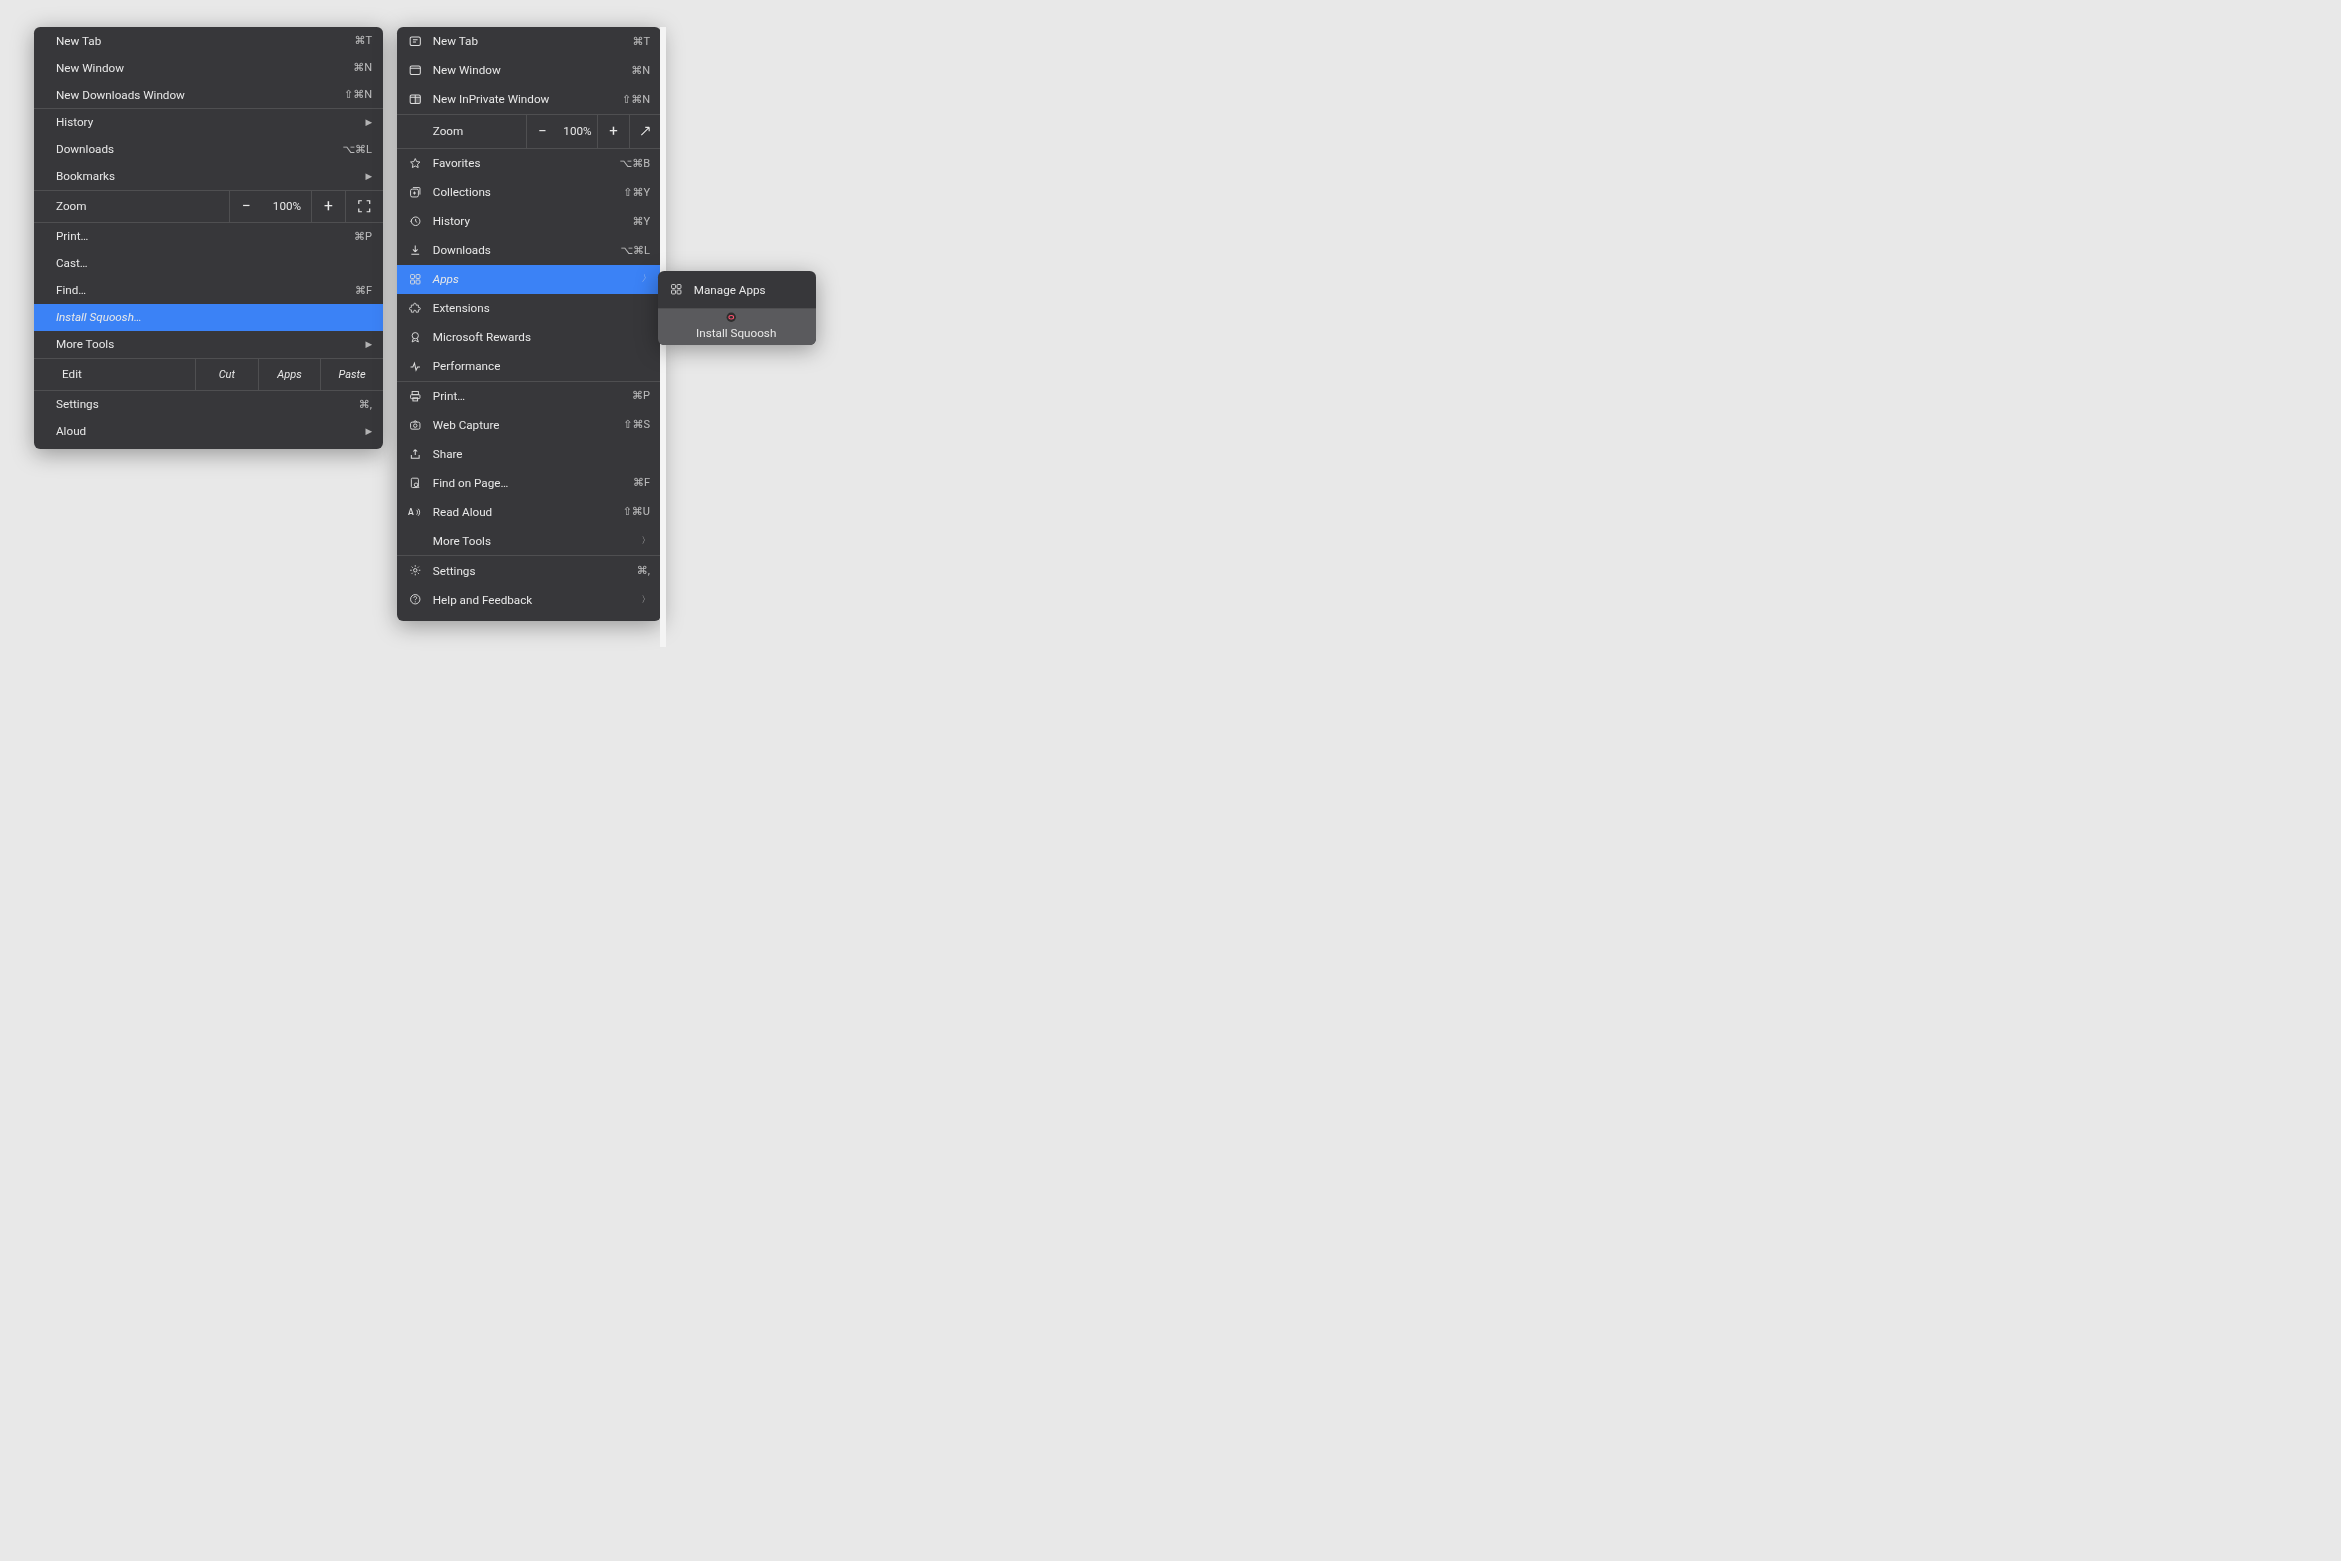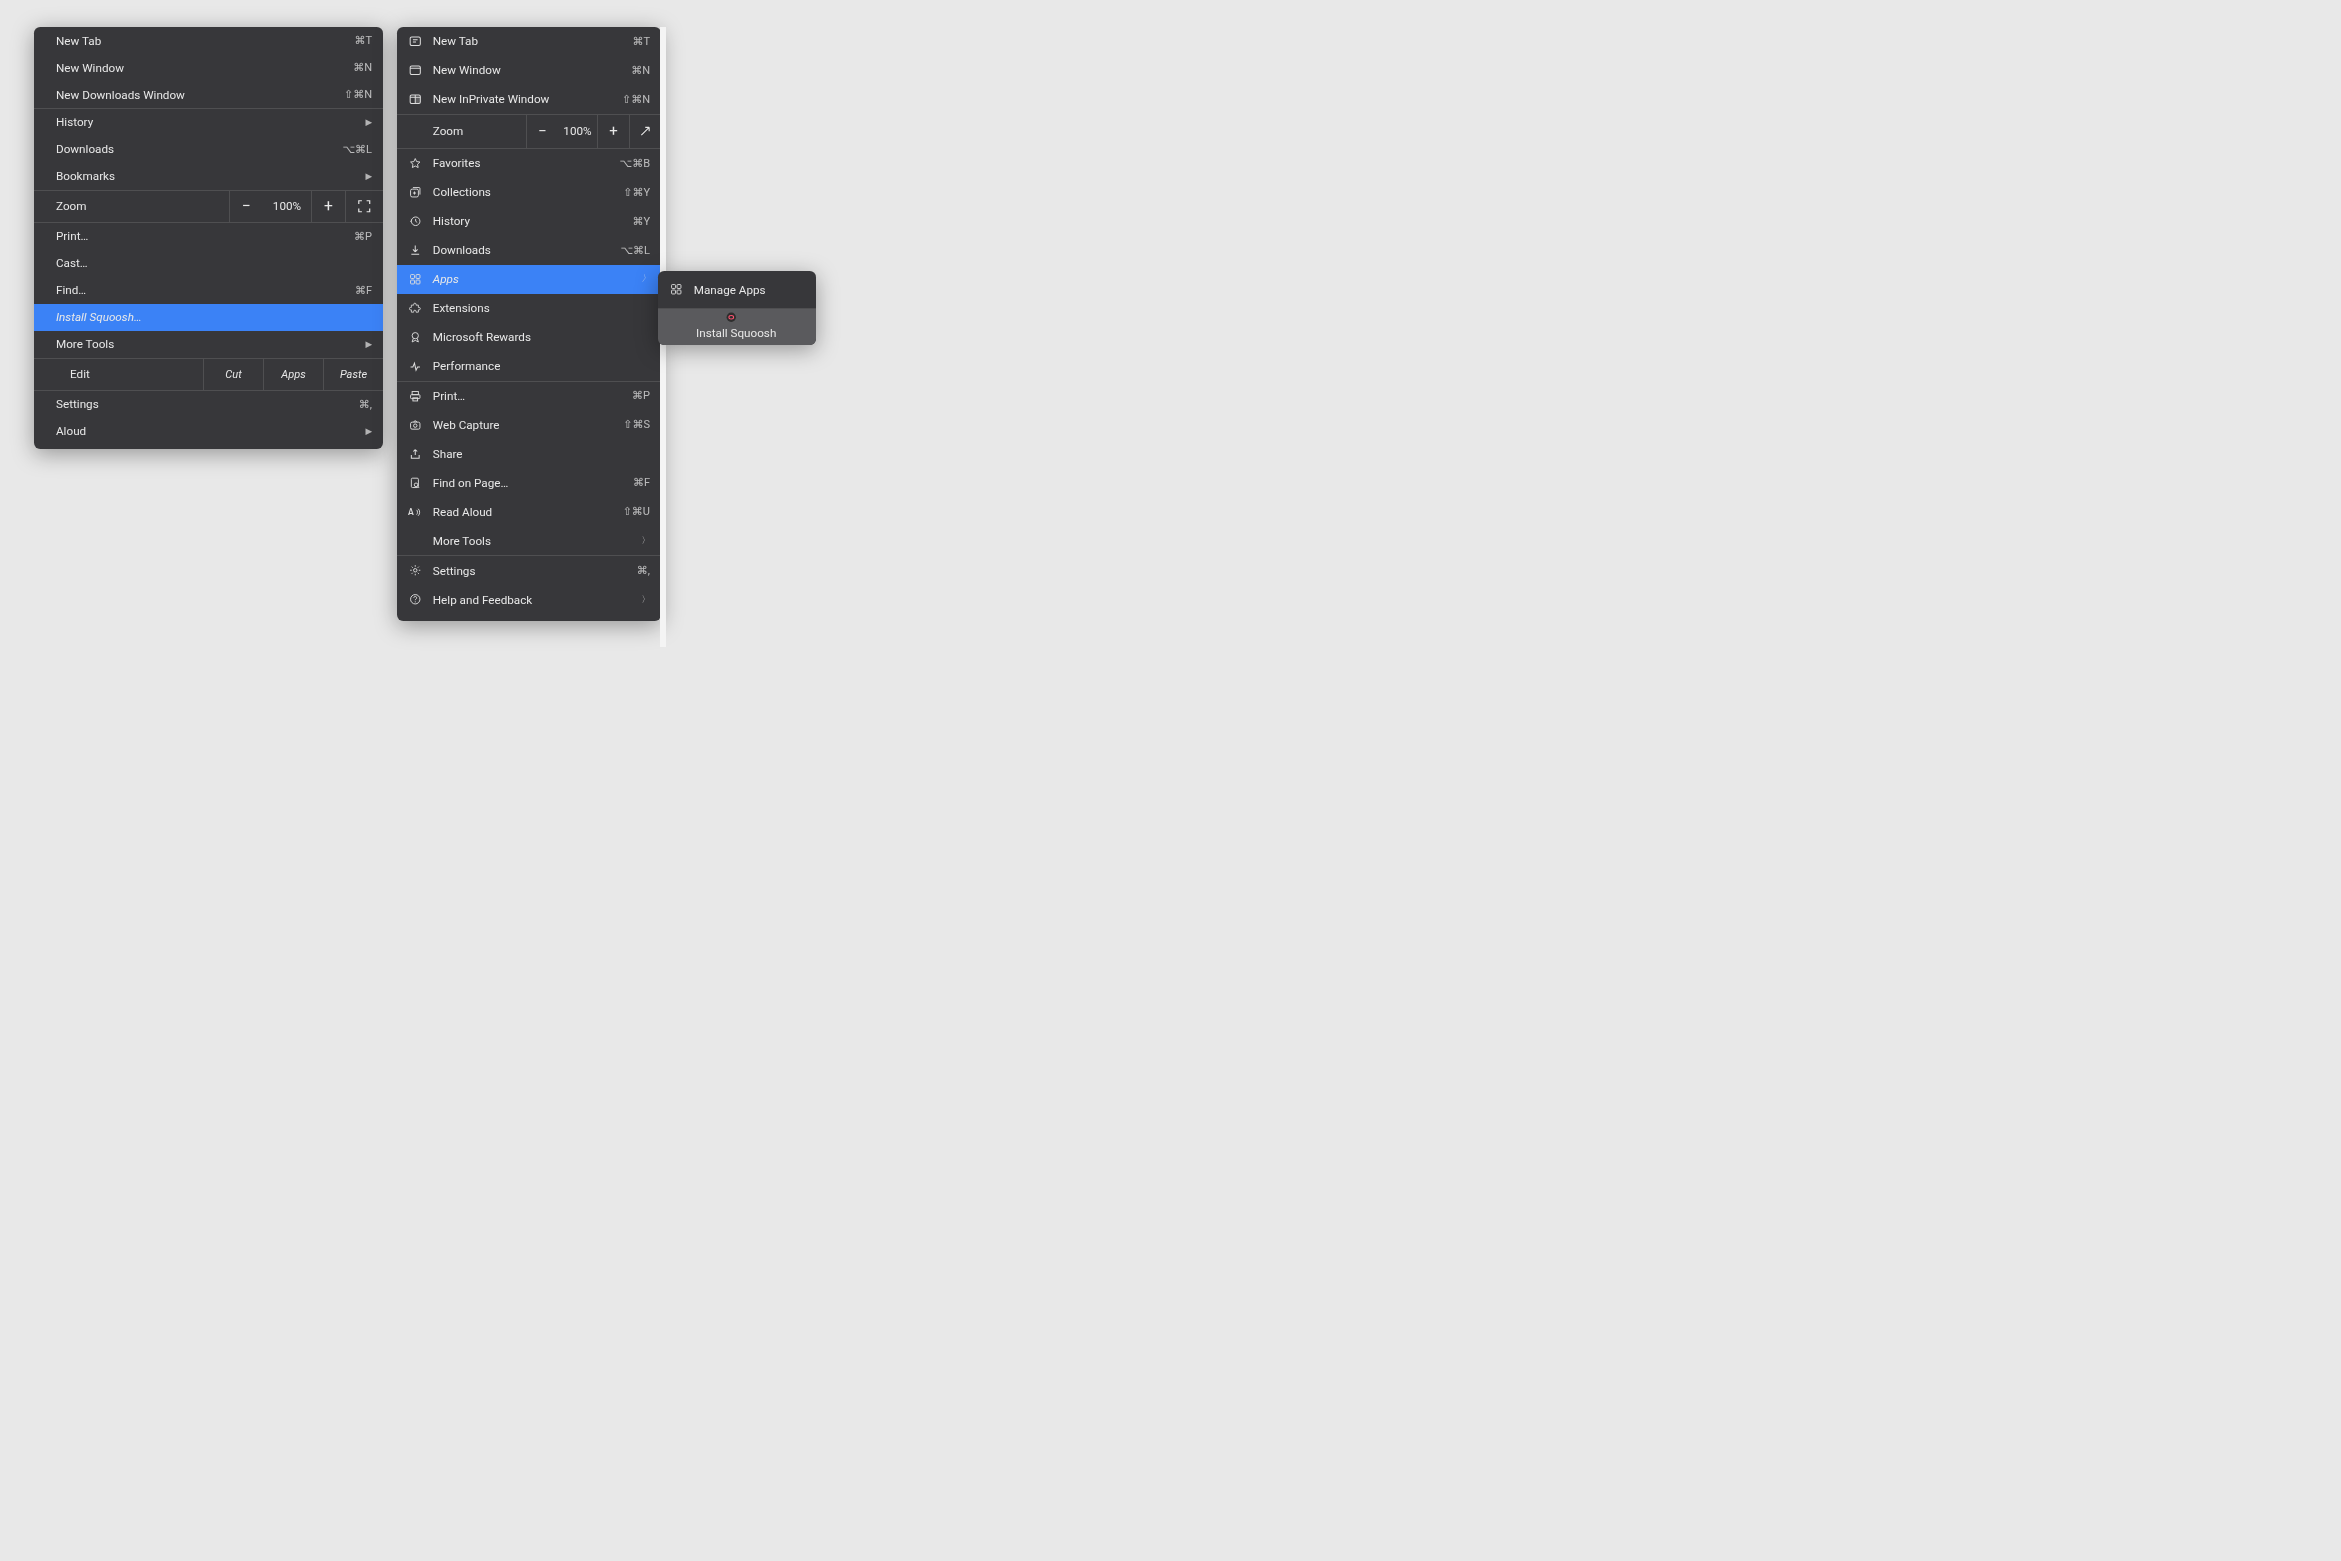--- a/index.html
+++ b/index.html
@@ -16,21 +16,21 @@
   .row .chev{flex:0 0 auto;opacity:.7;font-size:8.6px;}
   .sep{height:0.8px;background:rgba(255,255,255,.12);}
   .hover{background:#3b82f6;font-style:italic;}
   .hover2{background:#5a5a5d;flex-direction:column;}
   .zoomrow{display:flex;align-items:center;height:31px;border-top:0.8px solid rgba(255,255,255,.12);border-bottom:0.8px solid rgba(255,255,255,.12);}
   .zoomlbl{padding-left:22px;flex:1 1 auto;}
   .zbtn{width:33px;text-align:center;font-size:15.6px;border-left:0.8px solid rgba(255,255,255,.12);height:100%;display:flex;align-items:center;justify-content:center;}
   .zval{width:48px;text-align:center;font-size:11.7px;}
   .zfs{width:37px;height:100%;display:flex;align-items:center;justify-content:center;border-left:0.8px solid rgba(255,255,255,.12);}
   .editrow{display:flex;align-items:center;height:31px;border-top:0.8px solid rgba(255,255,255,.12);border-bottom:0.8px solid rgba(255,255,255,.12);}
-  .editlbl{padding-left:36px;width:133px;}
+  .editlbl{padding-left:28px;width:133px;}
   .ebtn{flex:1 1 0;text-align:center;border-left:0.8px solid rgba(255,255,255,.12);height:100%;display:flex;align-items:center;justify-content:center;font-size:11px;font-style:italic;}
   .edge-zoom{display:flex;align-items:center;height:33px;border-top:0.8px solid rgba(255,255,255,.12);border-bottom:0.8px solid rgba(255,255,255,.12);}
   .edge-zoom .icon{width:17px;margin-left:9.4px;margin-right:9.4px;}
   .edge-zoom .zlbl{flex:1 1 auto;}
   .edge-zoom .zb{width:31px;text-align:center;border-left:0.8px solid rgba(255,255,255,.12);height:100%;display:flex;align-items:center;justify-content:center;font-size:15px;}
   .edge-zoom .zv{width:39px;text-align:center;}
   .edge-scroll{position:absolute;left:660px;top:26.5px;width:6.2px;height:620px;background:#f4f4f4;border-radius:0;}
   svg{display:block;}
 </style>
 </head>

